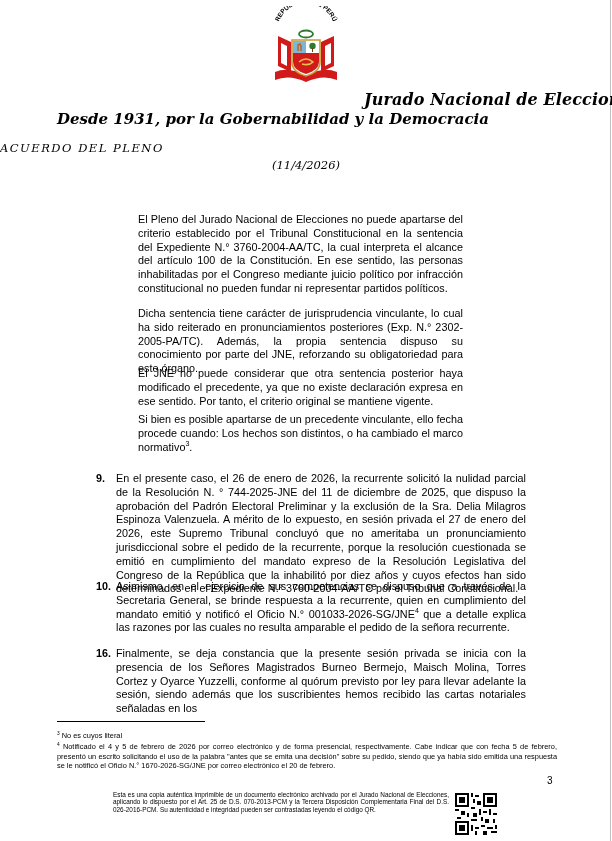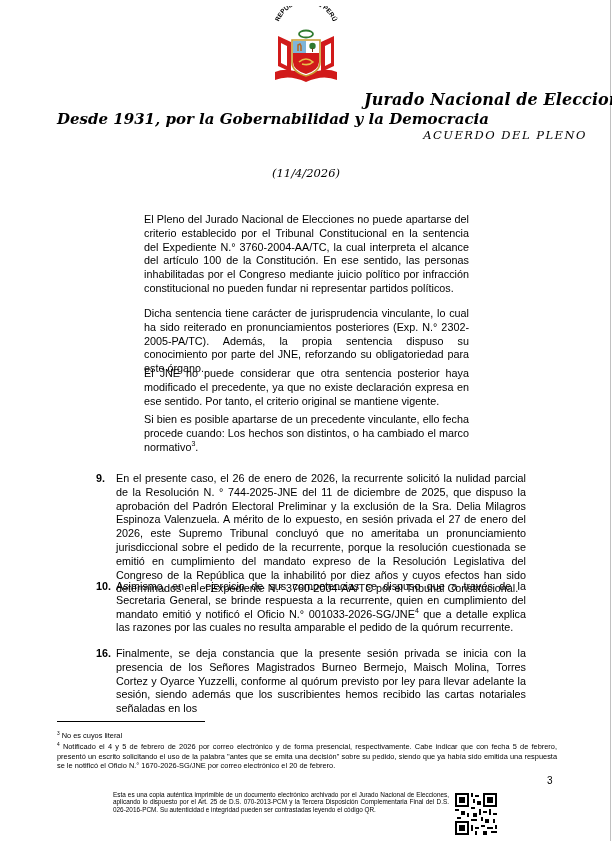--- a/index.html
+++ b/index.html
@@ -4,25 +4,25 @@
 <style>
   html, body { margin: 0; padding: 0; background: #ffffff; }
   body { width: 612px; height: 841px; position: relative; overflow: hidden;
          font-family: "Liberation Sans", sans-serif; color: #000; }
   .right-edge { position: absolute; top: 0; right: 1px; width: 1px; height: 841px; background: #c0c0c0; }
   .crest { position: absolute; left: 269px; top: 6px; width: 74px; height: 78px; }
   .header-title { position: absolute; top: 90px; left: 0; width: 612px; text-align: right;
                   font-family: "DejaVu Serif", serif; font-style: italic; font-weight: bold; font-size: 16px; letter-spacing: 0.1px; padding-left: 28px; }
   .header-sub { position: absolute; top: 110px; left: 0; width: 546px; text-align: center;
                 font-family: "DejaVu Serif", serif; font-style: italic; font-weight: bold; font-size: 15px; }
-  .acuerdo { position: absolute; top: 128px; left: 0; width: 587px; text-align: right;
+  .acuerdo { position: absolute; top: 141px; left: 0; width: 587px; text-align: left;
              font-family: "DejaVu Serif", serif; font-style: italic; font-size: 11.5px; letter-spacing: 1.5px; }
-  .acuerdo-date { position: absolute; top: 166px; left: 0; width: 612px; text-align: center;
+  .acuerdo-date { position: absolute; top: 158px; left: 0; width: 612px; text-align: center;
                   font-family: "DejaVu Serif", serif; font-style: italic; font-size: 11.5px; }
-  .quote { position: absolute; left: 144px; width: 325px; font-size: 10.8px; line-height: 13.8px;
+  .quote { position: absolute; left: 138px; width: 325px; font-size: 10.8px; line-height: 13.8px;
            text-align: justify; }
   .q1 { top: 213px; } .q2 { top: 307px; } .q3 { top: 367px; } .q4 { top: 413px; }
   .item { position: absolute; left: 96px; width: 430px; font-size: 10.8px; line-height: 13.8px; }
   .item .num { position: absolute; left: 0; top: 0; font-weight: bold; }
   .item .txt { margin-left: 20px; text-align: justify; }
   .i9 { top: 472px; } .i10 { top: 580px; } .i11 { top: 647px; }
   .fn-rule { position: absolute; left: 57px; top: 721px; width: 148px; height: 1px; background: #000; }
   .fn { position: absolute; left: 57px; width: 500px; font-size: 7.4px; line-height: 9.6px; text-align: justify; }
   .fn3 { top: 731px; } .fn4 { top: 742px; }
   sup { font-size: 0.65em; line-height: 0; vertical-align: super; }
@@ -70,21 +70,21 @@
 <div class="quote q2">Dicha sentencia tiene carácter de jurisprudencia vinculante, lo cual ha sido reiterado en pronunciamientos posteriores (Exp. N.° 2302-2005-PA/TC). Además, la propia sentencia dispuso su conocimiento por parte del JNE, reforzando su obligatoriedad para este órgano.</div>
 <div class="quote q3">El JNE no puede considerar que otra sentencia posterior haya modificado el precedente, ya que no existe declaración expresa en ese sentido. Por tanto, el criterio original se mantiene vigente.</div>
 <div class="quote q4"><span>Si bien es posible apartarse de un precedente vinculante, ello fecha procede cuando: Los hechos son distintos, o ha cambiado el marco normativo</span><sup>3</sup>.</div>
 
 <div class="item i9">
   <span class="num">9.</span>
   <div class="txt">En el presente caso, el 26 de enero de 2026, la recurrente solicitó la nulidad parcial de la Resolución N. ° 744-2025-JNE del 11 de diciembre de 2025, que dispuso la aprobación del Padrón Electoral Preliminar y la exclusión de la Sra. Delia Milagros Espinoza Valenzuela.  A mérito de lo expuesto, en sesión privada el 27 de enero del 2026, este Supremo Tribunal concluyó que no ameritaba un pronunciamiento jurisdiccional sobre el pedido de la recurrente, porque la resolución cuestionada se emitió en cumplimiento del mandato expreso de la Resolución Legislativa del Congreso de la República que la inhabilitó por diez años y cuyos efectos han sido determinados en el Expediente N.° 3760-2004-AA/TC por el Tribunal Constitucional.</div>
 </div>
 <div class="item i10">
   <span class="num">10.</span>
-  <div class="txt"><span>Asimismo, en el ejercicio de sus competencias se dispuso que a través de la Secretaria General, se brinde respuesta a la recurrente, quien en cumplimiento del mandato emitió y  notificó el Oficio N.° 001033-2026-SG/JNE</span><sup>4</sup><span> que a detalle explica las razones por las cuales no resulta amparable el pedido de la quórum recurrente.</span></div>
+  <div class="txt"><span>Asimismo, en el ejercicio de sus competencias se dispuso que a través de la Secretaria General, se brinde respuesta a la recurrente, quien en cumplimiento del mandato emitió y  notificó el Oficio N.° 001033-2026-SG/JNE</span><sup>4</sup><span> que a detalle explica las razones por las cuales no resulta amparable el pedido de la señora recurrente.</span></div>
 </div>
 <div class="item i11">
   <span class="num">16.</span>
   <div class="txt">Finalmente, se deja constancia que la presente sesión privada se inicia con la presencia de los Señores Magistrados Burneo Bermejo, Maisch Molina, Torres Cortez y Oyarce Yuzzelli, conforme al quórum previsto por ley para llevar adelante la sesión, siendo además que los suscribientes hemos recibido las cartas notariales señaladas en los</div>
 </div>
 
 <div class="fn-rule"></div>
 <div class="fn fn3"><sup>3</sup> <span>No es cuyos literal</span></div>
 <div class="fn fn4"><sup>4</sup> <span>Notificado el 4 y 5 de febrero de 2026 por correo electrónico y de forma presencial, respectivamente. Cabe indicar que con fecha 5 de febrero, presentó un escrito solicitando el uso de la palabra "antes que se emita una decisión" sobre su pedido, siendo que ya había sido emitida una respuesta se le notificó el Oficio N.° 1670-2026-SG/JNE por correo electrónico el 20 de febrero.</span></div>
 

